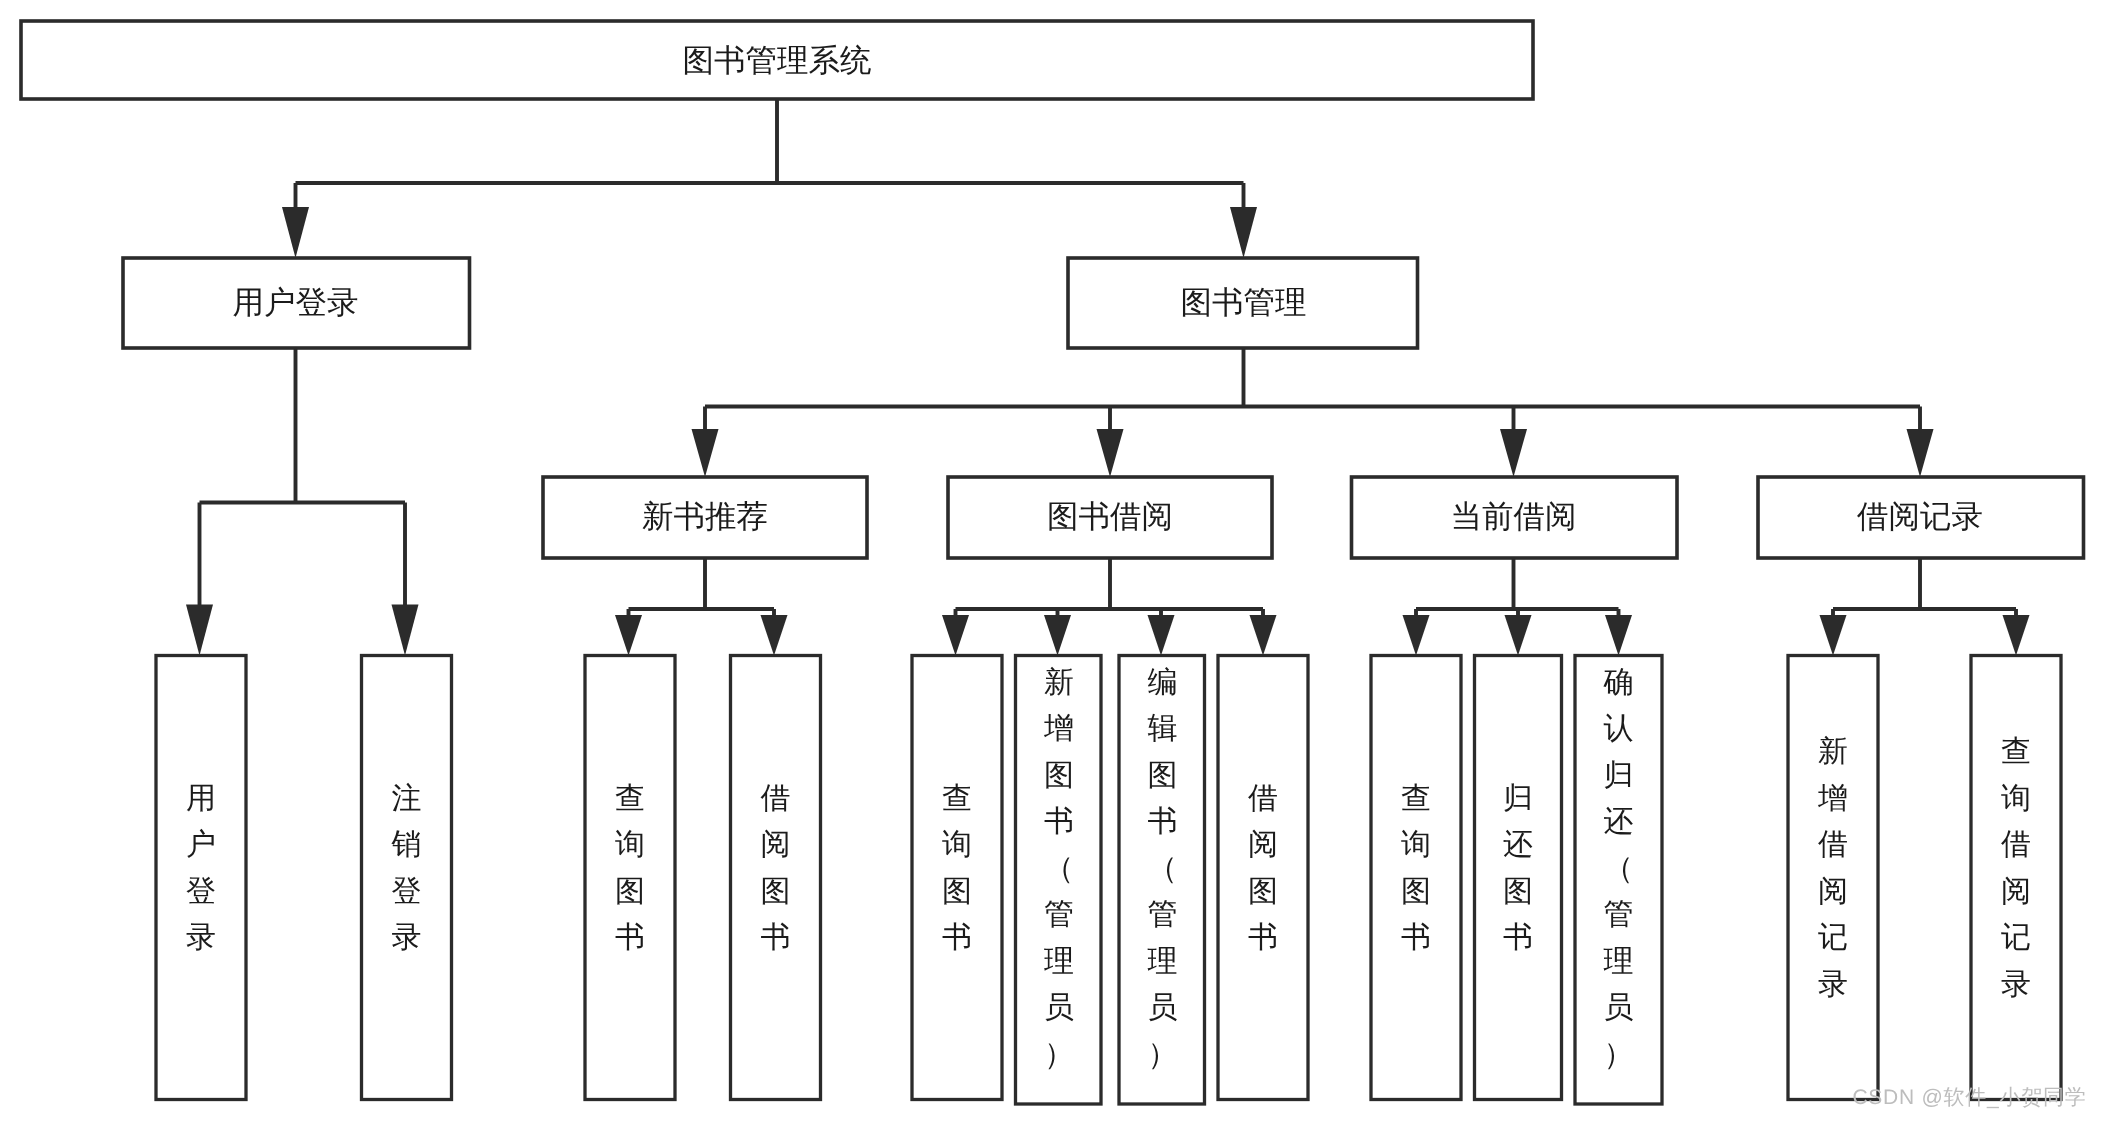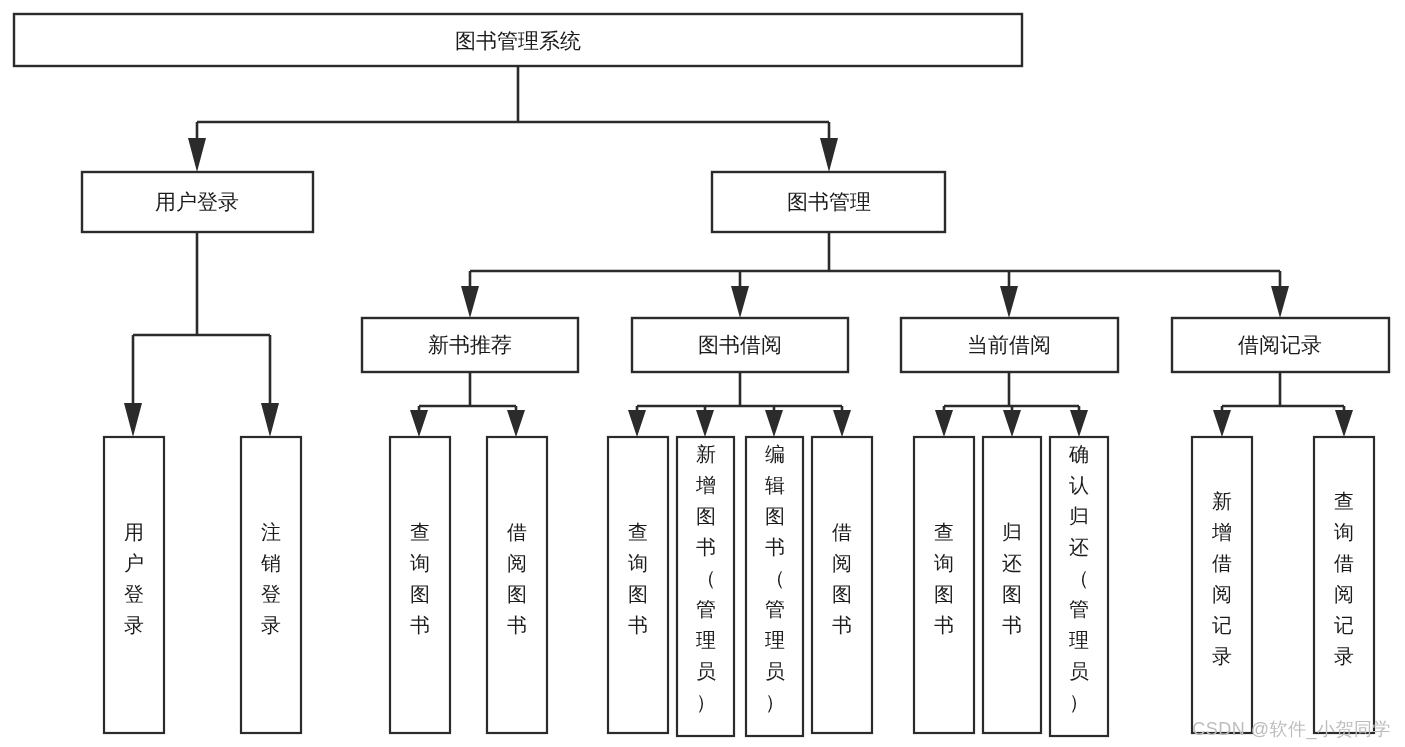--- a/index.html
+++ b/index.html
@@ -56,21 +56,21 @@
     font-family: "Liberation Sans", "DejaVu Sans", sans-serif;
     font-size: 20px;
     fill: #1b1b1b;
     text-anchor: middle;
   }
   .watermark {
     position: absolute;
     right: 14px;
     bottom: 6px;
     font-family: "Liberation Sans", "DejaVu Sans", sans-serif;
-    font-size: 18px;
+    font-size: 14px;
     color: #bdbdbd;
     letter-spacing: 0.5px;
     white-space: nowrap;
     pointer-events: none;
     text-align: center;
   }
 </style>
 </head>
 <body>
 

